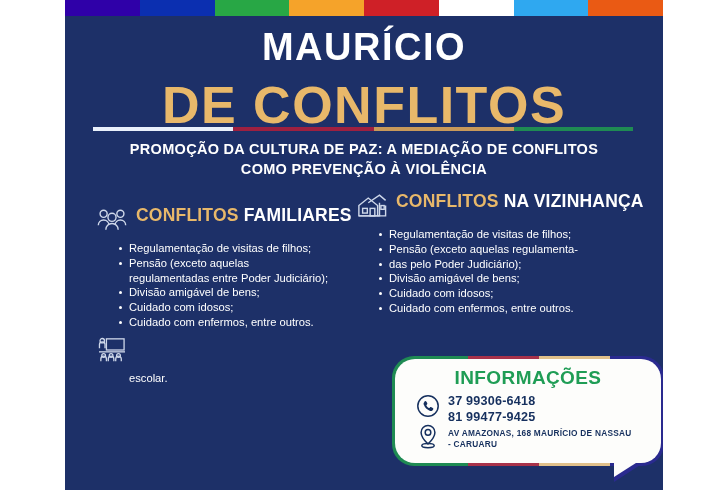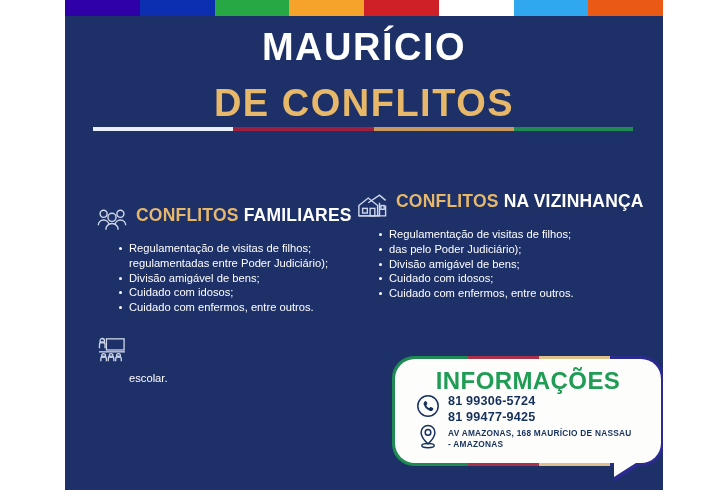--- a/index.html
+++ b/index.html
@@ -40,27 +40,27 @@
   }
   .title-line1 {
     font-size: 38px;
     font-weight: 800;
     letter-spacing: 1.5px;
     color: #ffffff;
     line-height: 1.05;
     display: block;
   }
   .title-line2 {
-    font-size: 38px;
+    font-size: 52px;
     font-weight: 800;
     letter-spacing: 1.5px;
     color: #e8b86a;
     line-height: 1.05;
     display: block;
-    margin-top: 16px;
+    margin-top: 10px;
   }
 
   
   #divider {
     position: absolute;
     left: 28px;
     top: 127px;
     width: 540px;
     height: 4px;
     display: flex;
@@ -171,21 +171,21 @@
     border-left: 36px solid #fdfdfb;
     border-bottom: 23px solid transparent;
   }
 
   #info-title {
     position: absolute;
     left: 0; top: 11px;
     width: 272px;
     text-align: center;
     color: #1f9d55;
-    font-size: 24px;
+    font-size: 19px;
     font-weight: 800;
     letter-spacing: 0.4px;
   }
   .info-row {
     position: absolute;
     display: flex;
     align-items: flex-start;
     gap: 8px;
   }
   #info-phone { left: 24px; top: 38px; }
@@ -234,40 +234,45 @@
     <span class="title-line2">DE CONFLITOS</span>
   </div>
 
   <div id="divider">
       <div class="seg" style="background: rgb(233, 240, 251); width: 26%;"></div>
       <div class="seg" style="background: rgb(158, 32, 64); width: 26%;"></div>
       <div class="seg" style="background: rgb(200, 153, 90); width: 26%;"></div>
       <div class="seg" style="background: rgb(31, 139, 83); width: 22%;"></div>
     </div>
 
+  <div id="subtitle">
+    <span>PROMOÇÃO DA CULTURA DE PAZ: A MEDIAÇÃO DE CONFLITOS</span>
+    <span>COMO PREVENÇÃO À VIOLÊNCIA</span>
+  </div>
 
   <div class="section" id="sec-familiares">
     <div class="sec-head">
       <span class="sec-icon">
         <svg width="30" height="26" viewBox="0 0 34 26" fill="none" stroke="#cfd8ea" stroke-width="1.6">
           <circle cx="7.5" cy="6" r="4"></circle>
           <path d="M1.5 19c0-3.6 2.7-6 6-6s6 2.4 6 6"></path>
           <circle cx="26.5" cy="6" r="4"></circle>
           <path d="M20.5 19c0-3.6 2.7-6 6-6s6 2.4 6 6"></path>
           <circle cx="17" cy="10" r="4.6" fill="#1d3068"></circle>
           <path d="M10 24c0-3.9 3.1-7 7-7s7 3.1 7 7" fill="#1d3068"></path>
         </svg>
       </span>
       <span class="sec-title">
         <span class="gold">CONFLITOS</span>
         <span class="white">FAMILIARES</span>
       </span>
     </div>
     <ul class="bullets">
         <li>Regulamentação de visitas de filhos;</li>
+        <li>Pensão (exceto aquelas</li>
         <li class="nobullet">regulamentadas entre Poder Judiciário);</li>
         <li>Divisão amigável de bens;</li>
         <li>Cuidado com idosos;</li>
         <li>Cuidado com enfermos, entre outros.</li>
       </ul>
   </div>
 
   <div class="section" id="sec-vizinhanca">
     <div class="sec-head">
       <span class="sec-icon">
@@ -281,20 +286,21 @@
           <rect x="25.5" y="13" width="3.5" height="4"></rect>
         </svg>
       </span>
       <span class="sec-title">
         <span class="gold">CONFLITOS</span>
         <span class="white">NA VIZINHANÇA</span>
       </span>
     </div>
     <ul class="bullets">
         <li>Regulamentação de visitas de filhos;</li>
+        <li>Pensão (exceto aquelas regulamenta-</li>
         <li>das pelo Poder Judiciário);</li>
         <li>Divisão amigável de bens;</li>
         <li>Cuidado com idosos;</li>
         <li>Cuidado com enfermos, entre outros.</li>
       </ul>
   </div>
 
   <div class="section" id="sec-escola">
     <div class="sec-head">
       <span class="sec-icon">
@@ -331,33 +337,33 @@
     <div id="info-title">INFORMAÇÕES</div>
 
     <div class="info-row" id="info-phone">
       <span class="info-ic">
         <svg width="24" height="24" viewBox="0 0 24 24" fill="none" stroke="#16305e" stroke-width="1.5">
           <circle cx="12" cy="12" r="10.2"></circle>
           <path d="M8.6 7.4c.5-.5 1.3-.4 1.7.2l.9 1.4c.3.5.2 1.1-.2 1.5l-.5.5c-.2.2-.2.4-.1.6.5 1 1.4 1.9 2.4 2.4.2.1.5.1.6-.1l.5-.5c.4-.4 1-.5 1.5-.2l1.4.9c.6.4.7 1.2.2 1.7l-.6.6c-.6.6-1.5.8-2.3.5a11 11 0 0 1-6.4-6.4c-.3-.8-.1-1.7.5-2.3z" fill="#16305e" stroke="none"></path>
         </svg>
       </span>
       <span class="phone-lines">
-        <div>81 99306-5724</div>
+        <div>37 99306-6418</div>
         <div>81 99477-9425</div>
       </span>
     </div>
 
     <div class="info-row" id="info-addr">
       <span class="info-ic">
         <svg width="24" height="26" viewBox="0 0 24 26" fill="none" stroke="#16305e" stroke-width="1.5">
           <path d="M12 1.6c-3.8 0-6.9 3-6.9 6.8 0 4.9 6.9 11.6 6.9 11.6s6.9-6.7 6.9-11.6c0-3.8-3.1-6.8-6.9-6.8z"></path>
           <circle cx="12" cy="8.4" r="2.8"></circle>
           <ellipse cx="12" cy="21.6" rx="6.2" ry="2.2"></ellipse>
         </svg>
       </span>
       <span class="addr-lines">
         <div class="addr-text">AV AMAZONAS, 168 MAURÍCIO DE NASSAU</div>
-        <div class="addr-text" style="margin-top:0">- AMAZONAS</div>
+        <div class="addr-text" style="margin-top:0">- CARUARU</div>
       </span>
     </div>
   </div>
 
 </div>
 
 </body></html>

